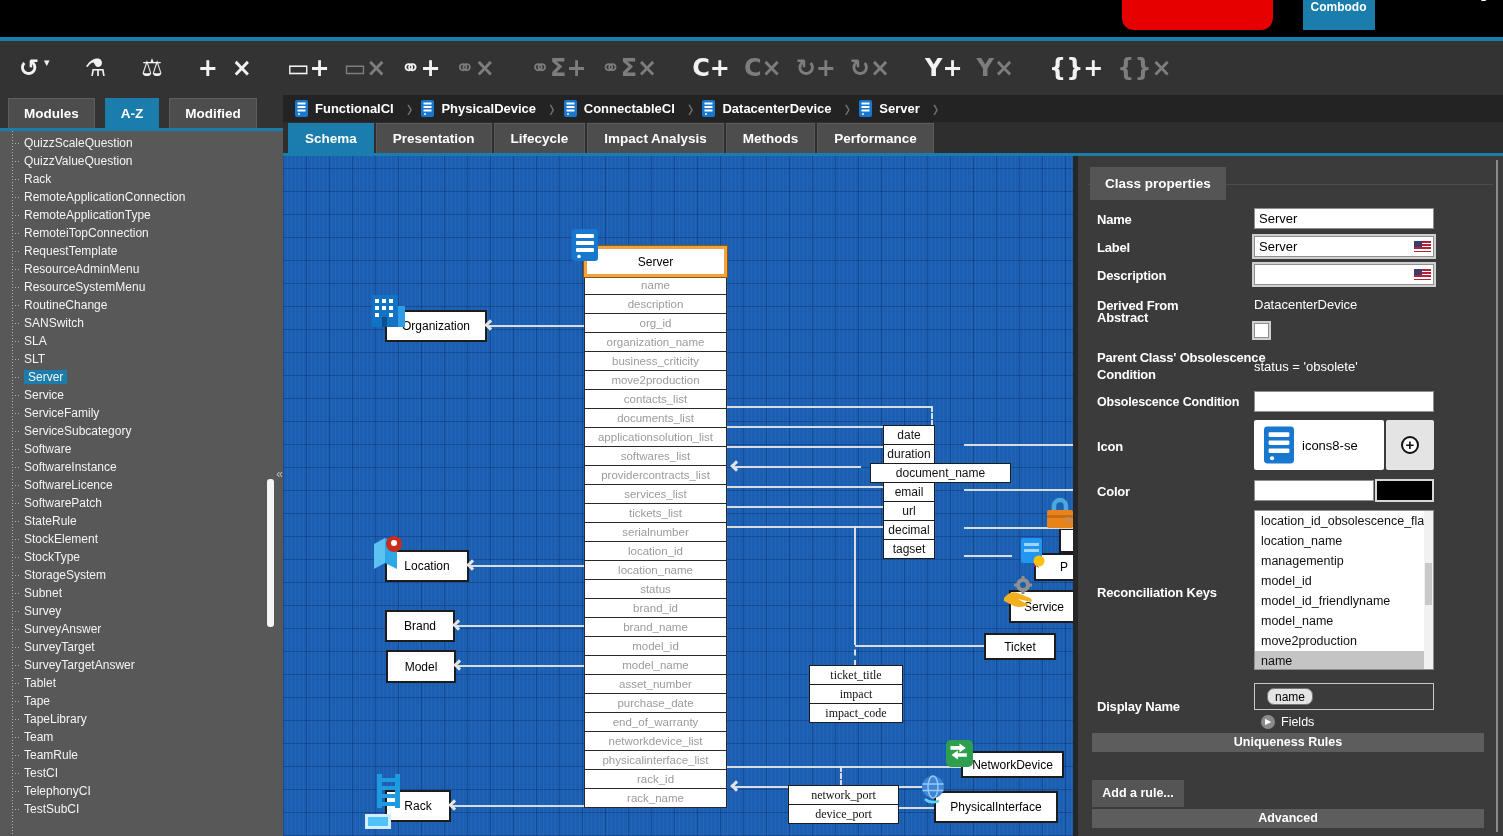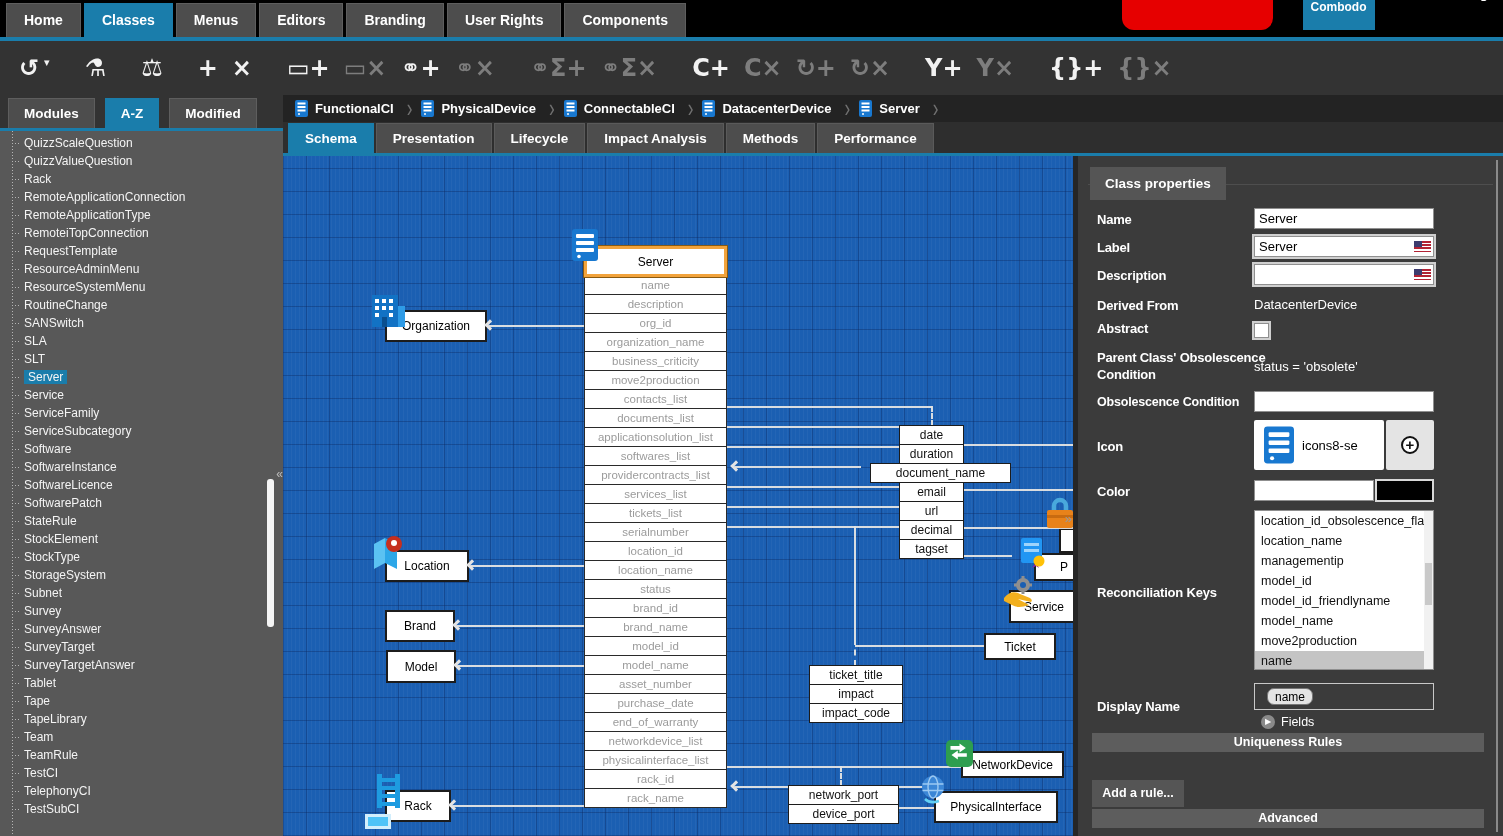--- a/index.html
+++ b/index.html
@@ -72,25 +72,25 @@
       repeating-linear-gradient(90deg, rgba(12,40,95,.38) 0 1px, transparent 1px 23px),
       repeating-linear-gradient(0deg, rgba(12,40,95,.38) 0 1px, transparent 1px 23px),
       repeating-linear-gradient(90deg, rgba(255,255,255,.04) 0 1px, transparent 1px 4px); }
   .ebox { position:absolute; background:#fff; border:2px solid #1c1c1c; color:#000; font-size:12px;
     display:flex; align-items:center; justify-content:center; overflow:hidden; white-space:nowrap; }
   .server-head { border:3px solid #f2a33c; box-shadow:0 0 0 1px #8a5a10; z-index:3; font-size:12px; }
   .stack { position:absolute; z-index:2; }
   .frow { height:20px; margin-top:-1px; background:#fff; border:1px solid #2a2a2a; color:#9b9b9b;
     font-size:11.5px; line-height:18px; text-align:center; overflow:hidden; white-space:nowrap; }
   .trow { height:20px; margin-top:-1px; background:#fff; border:1px solid #1c1c1c; color:#111;
-    font-size:12px; line-height:18px; text-align:center; width:65px; margin-left:38px;
+    font-size:12px; line-height:18px; text-align:center; width:52px; margin-left:22px;
     overflow:hidden; white-space:nowrap; }
   .trow.wide { width:141px; margin-left:9px; }
   .arow { height:20px; margin-top:-1px; background:#fff; border:1px solid #1c1c1c; color:#111;
-    font-size:12px; line-height:18px; text-align:center; overflow:hidden; white-space:nowrap; }
+    font-size:12px; line-height:18px; text-align:center; overflow:hidden; white-space:nowrap;font-family:Liberation Serif, serif; }
   .hl { position:absolute; height:2px; background:rgba(228,228,228,.95); z-index:1; }
   .vl { position:absolute; width:2px; background:rgba(228,228,228,.95); z-index:1; }
   .vd { position:absolute; width:0; border-left:2px dashed rgba(228,228,228,.95); z-index:1; }
   .arr { position:absolute; width:8px; height:8px; border-left:3px solid #e4e4e4;
     border-bottom:3px solid #e4e4e4; transform:rotate(45deg); z-index:1; }
   .dicon { position:absolute; z-index:4; }
   .panel-expand { position:absolute; right:1px; top:355px; color:#9a9a9a; font-size:13px; z-index:5; }
 
   
   .rightpanel { flex:1; background:#3b3b3b; border-left:5px solid #262626; position:relative;
@@ -140,29 +140,20 @@
   .add-rule { position:absolute; left:14px; top:624px; width:92px; height:27px; background:#555;
     font-weight:bold; font-size:12.5px; line-height:27px; text-align:center; color:#fff; cursor:default; }
   .panel-scroll { position:absolute; right:5px; top:4px; bottom:4px; width:2px; background:#8a8a8a; }
 </style>
 </head>
 <body>
 
 <div class="app">
 
   <div class="topbar">
-    <div class="nav-tabs">
-        <div class="ntab">Home</div>
-        <div class="ntab active">Classes</div>
-        <div class="ntab">Menus</div>
-        <div class="ntab">Editors</div>
-        <div class="ntab">Branding</div>
-        <div class="ntab">User Rights</div>
-        <div class="ntab">Components</div>
-      </div>
     <div class="topbar-right">
       <span class="admin-pill">Admin Mode is ON</span>
       <span class="brand-combodo">Combodo</span>
       <span class="app-title">ITSM Design</span>
     </div>
   </div>
 
   <div class="toolbar">
       <span class="tbtn on">↺</span>
       <span class="tbtn on small">▾</span>
@@ -497,21 +488,21 @@
           <input class="pinput framed" style="top: 80px;" value="Server">
           <div class="flag" style="left:336px;top:85px"></div>
 
           <div class="plabel" style="top:111px">Description</div>
           <input class="pinput framed" style="top: 108px;" value="">
           <div class="flag" style="left:336px;top:113px"></div>
 
           <div class="plabel" style="top:141px">Derived From</div>
           <div class="pvalue" style="top:141px">DatacenterDevice</div>
 
-          <div class="plabel" style="top:164px">Abstract</div>
+          <div class="plabel" style="top:153px">Abstract</div>
           <div class="pcheck" style="top:167px"></div>
 
           <div class="plabel" style="top:193px;width:172px">Parent Class' Obsolescence Condition</div>
           <div class="pvalue" style="top:203px">status = 'obsolete'</div>
 
           <div class="plabel" style="top:238px;width:172px;font-size:12.5px">Obsolescence Condition</div>
           <input class="pinput" style="top: 235px;" value="">
 
           <div class="plabel" style="top:282px">Icon</div>
           <div class="icon-box">

